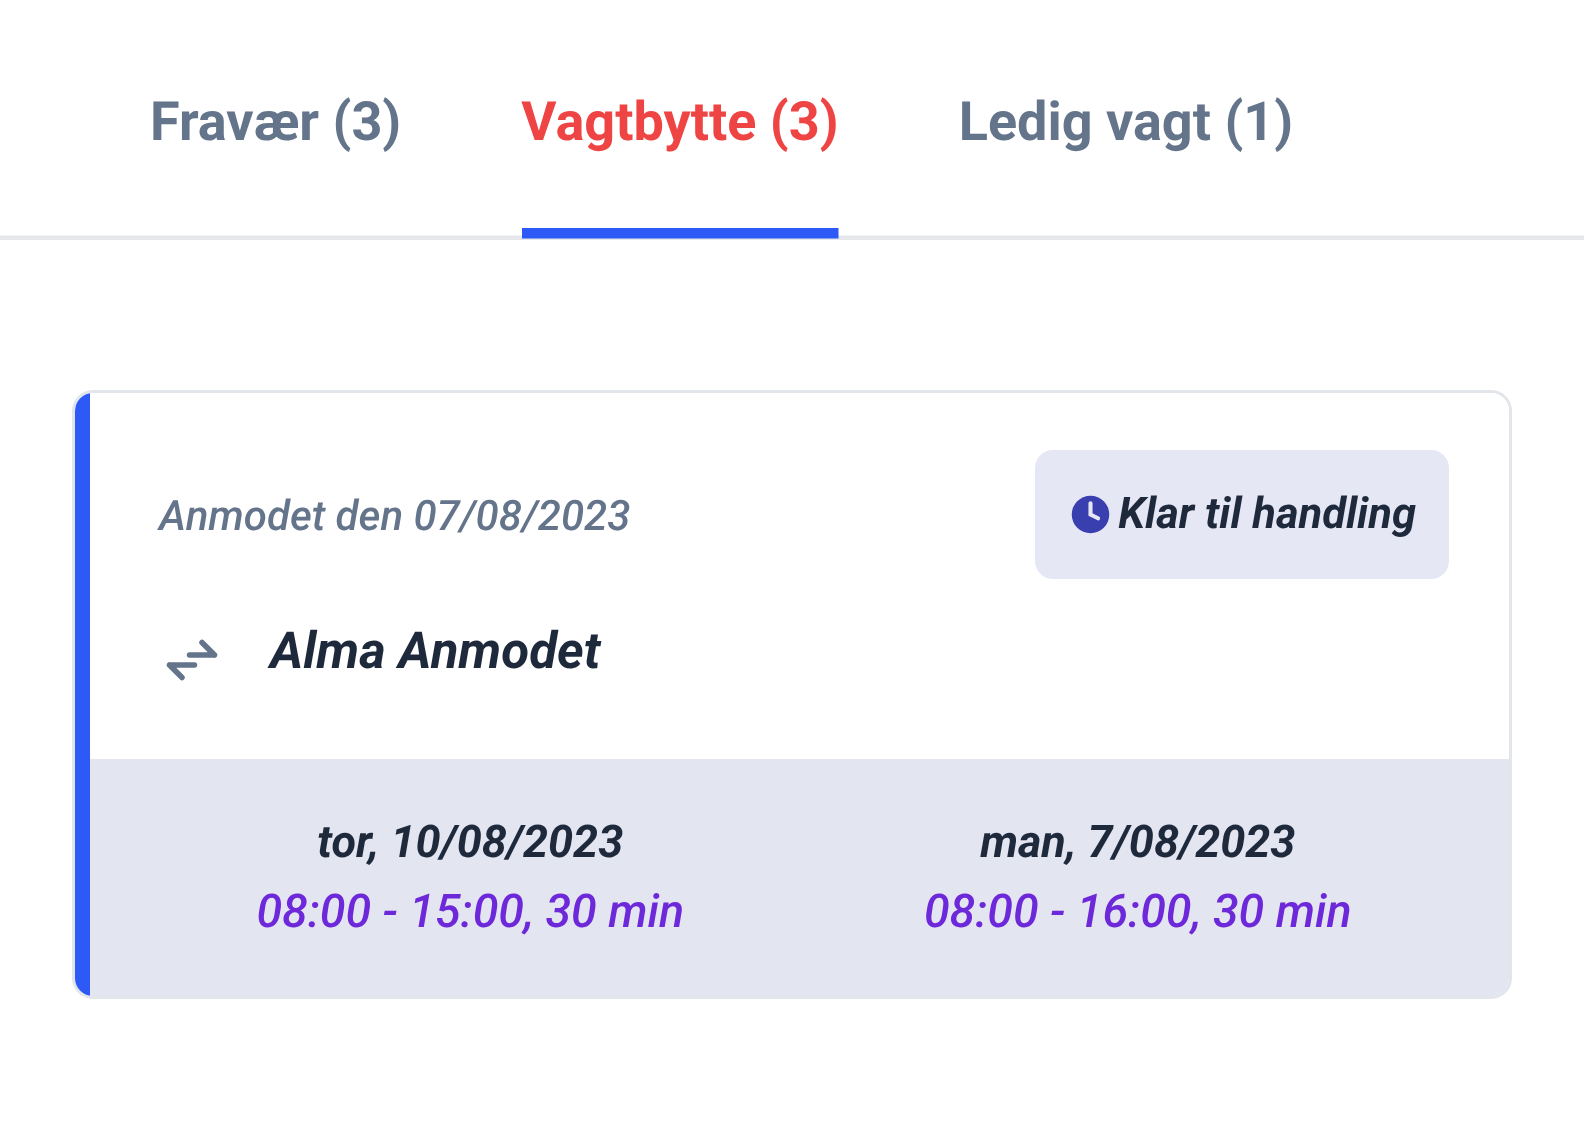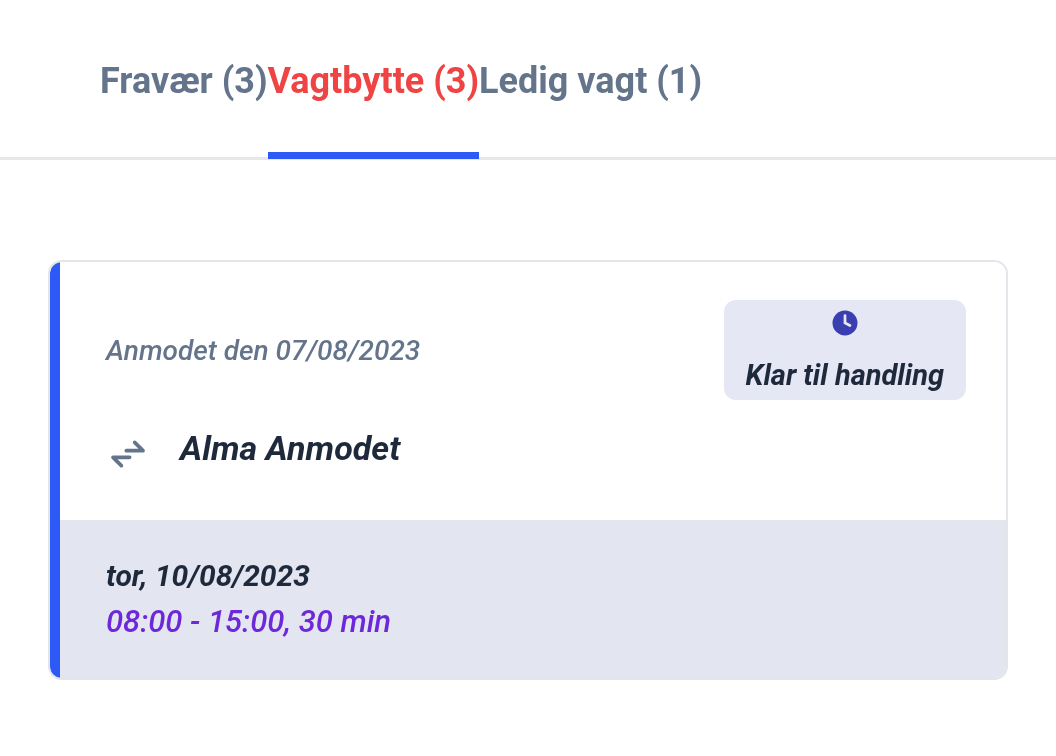--- a/index.html
+++ b/index.html
@@ -9,20 +9,21 @@
     }
     body {
       font-family: -apple-system, BlinkMacSystemFont, 'Segoe UI', Roboto, Helvetica, Arial, sans-serif;
       background: #ffffff;
       width: 1056px;
       height: 756px;
       overflow: hidden;
     }
     .tabs {
       display: flex;
+      gap: 80px;
       padding: 60px 100px 12px 100px;
       border-bottom: 3px solid #e5e7eb;
       height: 160px;
       align-items: flex-start;
     }
     .tab {
       font-size: 36px;
       font-weight: 700;
       color: #64748b;
       cursor: pointer;
@@ -74,25 +75,24 @@
       margin-bottom: 28px;
     }
     .requested-text {
       font-size: 28px;
       color: #64748b;
       font-weight: 500;
     }
     .status-badge {
       display: flex;
       align-items: center;
-      gap: 20px;
+      gap: 4px;
       background: #e5e7f5;
-      padding: 8px 22px;
+      padding: 26px 22px;
       border-radius: 12px;
-      flex-direction: column;
     }
     .status-badge-icon {
       width: 30px;
       height: 30px;
       display: flex;
       align-items: center;
       justify-content: center;
     }
     .status-badge-text {
       font-size: 29px;
@@ -123,20 +123,21 @@
       display: flex;
       align-items: center;
       justify-content: center;
       margin-top: 6px;
     }
     .card-bottom {
       background: #e3e5f1;
       padding: 38px 40px 38px 56px;
       display: flex;
       gap: 30px;
+      text-align: center;
     }
     .shift {
       flex: 1;
     }
     .shift-date {
       font-size: 30px;
       font-weight: 700;
       color: #1e293b;
       margin-bottom: 10px;
     }
@@ -183,16 +184,20 @@
           <div class="person-name">Alma Anmodet</div>
         </div>
       </div>
     </div>
 
     <div class="card-bottom">
       <div class="shift">
         <div class="shift-date">tor, 10/08/2023</div>
         <div class="shift-time">08:00 - 15:00, 30 min</div>
       </div>
+      <div class="shift">
+        <div class="shift-date">man, 7/08/2023</div>
+        <div class="shift-time">08:00 - 16:00, 30 min</div>
+      </div>
     </div>
 
   </div>
 </div>
 
 </body></html>

